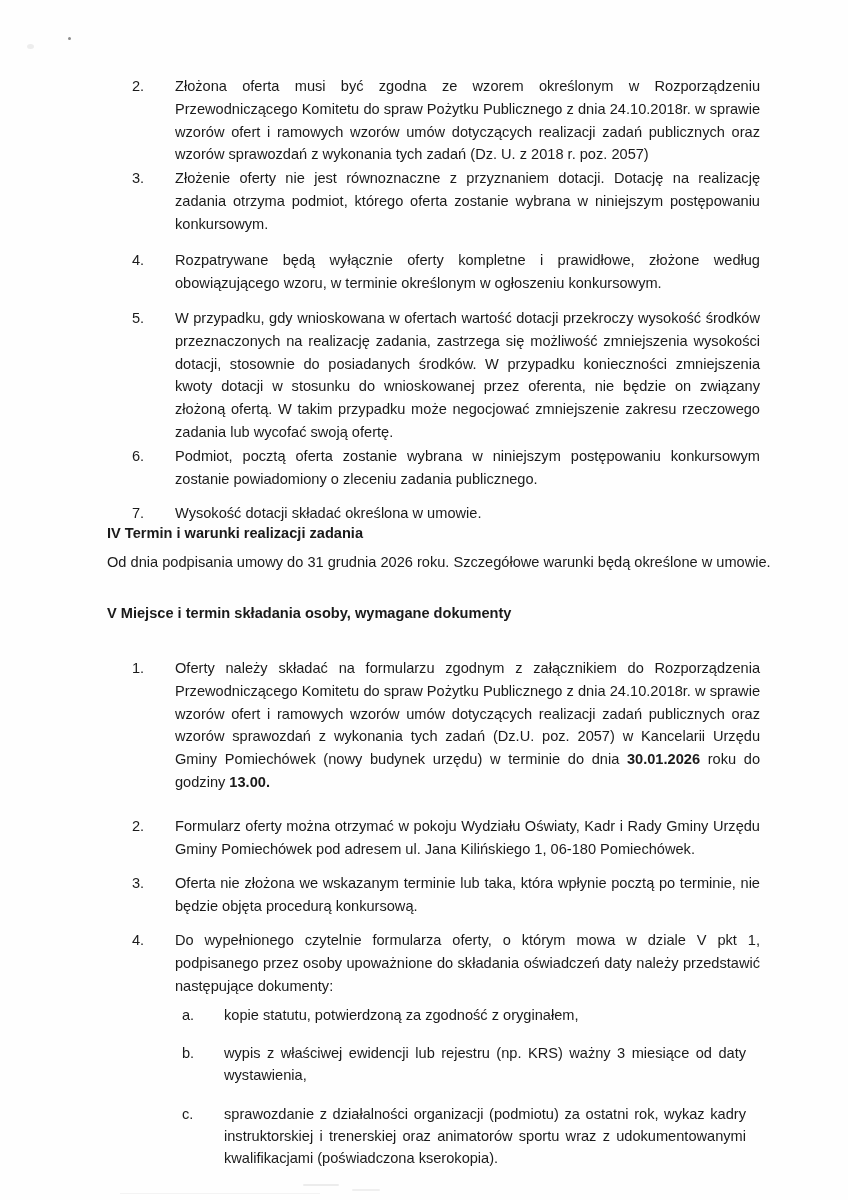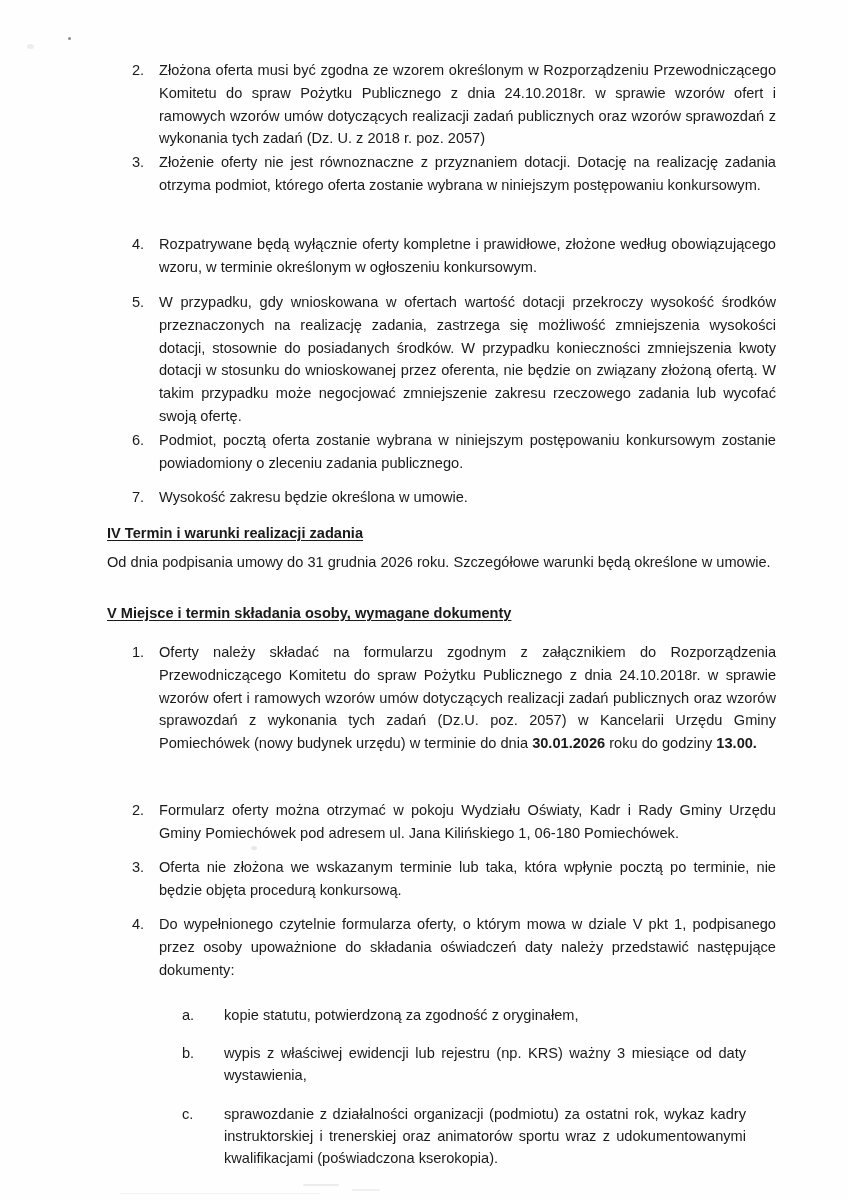--- a/index.html
+++ b/index.html
@@ -58,21 +58,21 @@
   }
   .num-item .marker {
     position: absolute;
     left: 0;
     top: 0;
     width: 20px;
     text-align: left;
     font-size: 14.6px;
   }
   .num-item p {
-    margin: 1px;
+    margin: 17px;
   }
   .num-item p.tight {
     text-align: left;
   }
 
   
   .alpha-list {
     position: absolute;
     left: 182px;
     width: 580px;
@@ -93,21 +93,20 @@
     font-size: 14.6px;
   }
   .alpha-item p { margin: 16px; }
 
   
   .section-head {
     position: absolute;
     left: 107px;
     font-size: 14.6px;
     font-weight: bold;
-    text-decoration: underline;
     text-underline-offset: 2px;
     white-space: nowrap;
   }
 
   .body-para {
     position: absolute;
     left: 107px;
     width: 670px;
     font-size: 14.6px;
     line-height: 1.56;
@@ -180,21 +179,21 @@
     <div class="num-list" id="item6">
       <div class="num-item">
         <span class="marker">6.</span>
         <p>Podmiot, pocztą oferta zostanie wybrana w niniejszym postępowaniu konkursowym zostanie powiadomiony o zleceniu zadania publicznego.</p>
       </div>
     </div>
 
     <div class="num-list" id="item7">
       <div class="num-item">
         <span class="marker">7.</span>
-        <p class="tight">Wysokość zakresu będzie określona w umowie.</p>
+        <p class="tight">Wysokość dotacji składać określona w umowie.</p>
       </div>
     </div>
 
     <div class="section-head" id="head-iv">IV Termin i warunki realizacji zadania</div>
     <div class="body-para" id="para-iv">Od dnia podpisania umowy do 31 grudnia 2026 roku. Szczegółowe warunki będą określone w umowie.</div>
 
     <div class="section-head" id="head-v">V Miejsce i termin składania osoby, wymagane dokumenty</div>
 
     <div class="num-list" id="v-item1">
       <div class="num-item">

